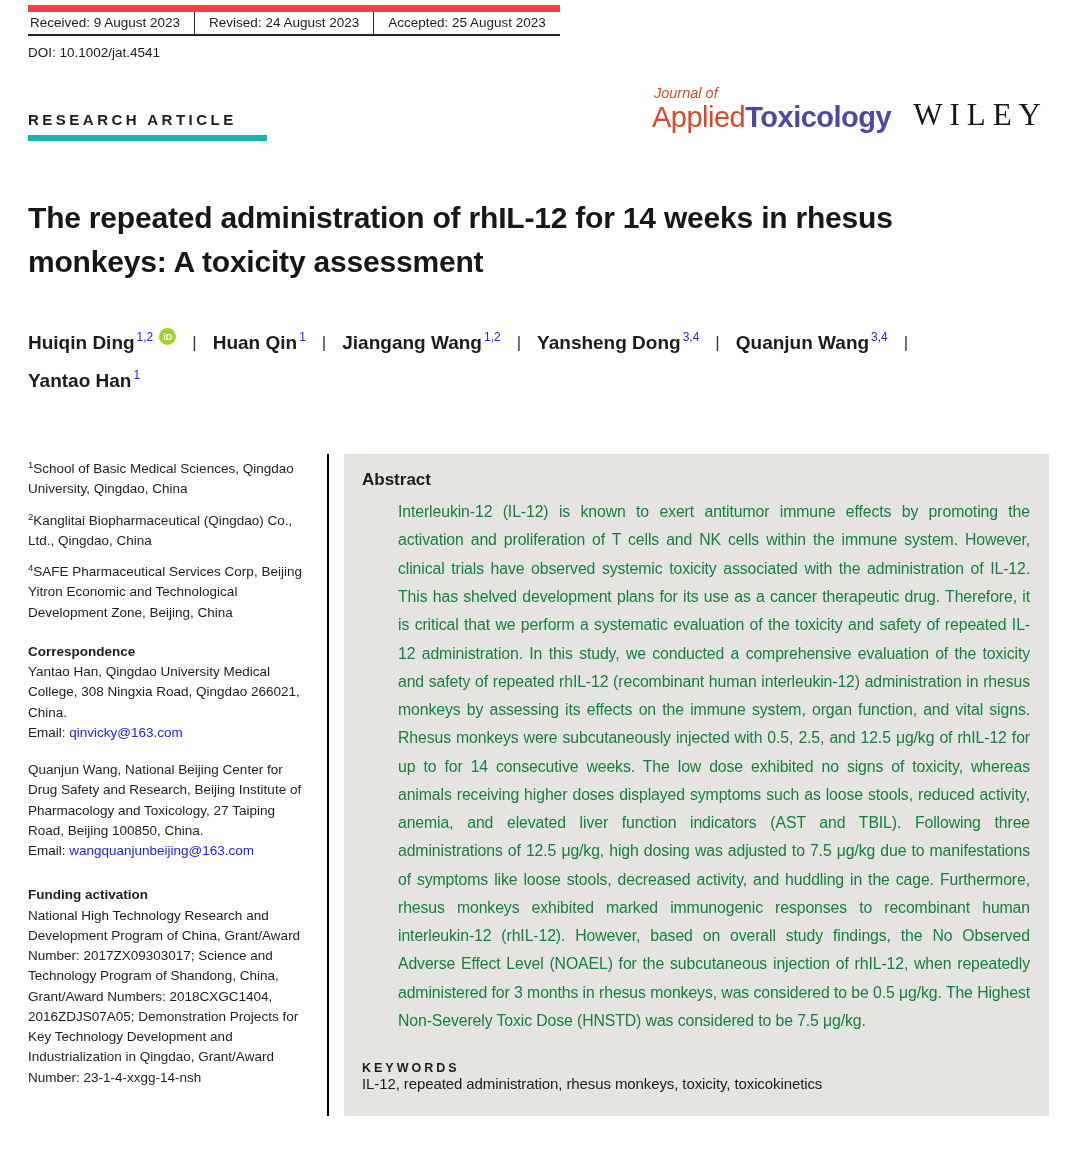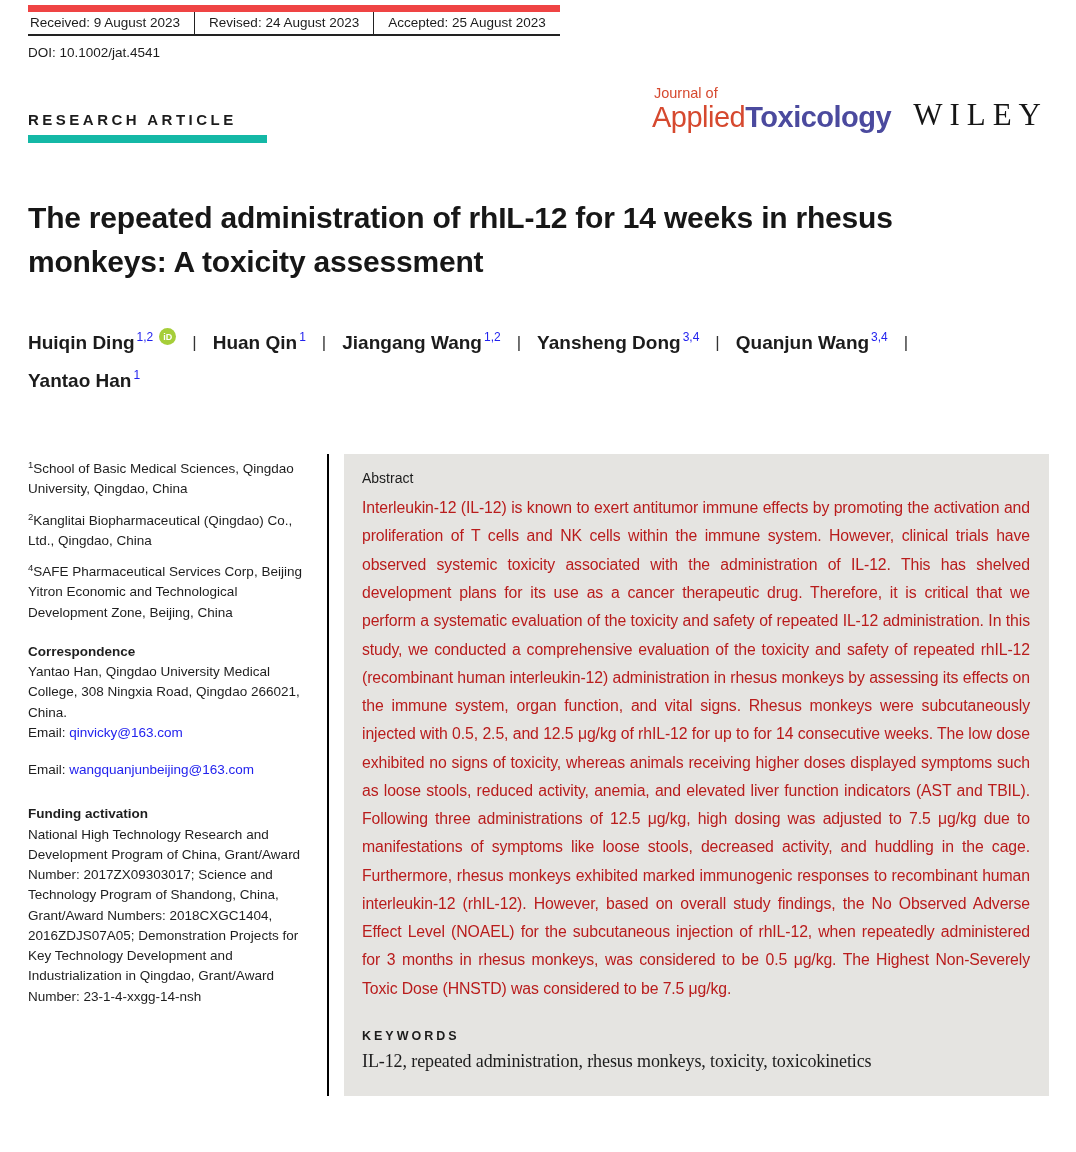--- a/index.html
+++ b/index.html
@@ -37,31 +37,31 @@
   
   .header-row{
     position:relative;
     margin-top:30px;
     height:62px;
   }
   .article-type{
     position:absolute;left:0;top:21px;
     font-size:15px;font-weight:bold;letter-spacing:3.5px;
     padding-bottom:7px;
-    border-bottom:8px solid #14b8a6;
+    border-bottom:6px solid #14b8a6;
     padding-right:30px;
   }
   .journal-logo{
     position:absolute;right:0;top:-4px;
     display:flex;align-items:flex-end;gap:22px;
   }
   .logo-left{display:flex;flex-direction:column;line-height:1;}
   .logo-journal-of{
     font-size:14.5px;color:var(--brand-red);
-    margin-left:2px;margin-bottom:2px;font-weight:500;
+    margin-left:2px;margin-bottom:2px;font-weight:500;font-style:italic;
   }
   .logo-name{font-size:29px;letter-spacing:-0.5px;line-height:1;}
   .logo-applied{color:var(--brand-red);font-weight:400;}
   .logo-toxicology{color:var(--brand-purple);font-weight:bold;}
   .logo-wiley{
     font-family:"Liberation Serif","DejaVu Serif",serif;
     font-size:31px;letter-spacing:7px;color:#161616;
     line-height:1;padding-bottom:2px;
   }
 
@@ -113,31 +113,32 @@
   .correspondence-block.second{margin-top:17px;}
   .email-link{color:var(--link-blue);text-decoration:none;}
   .funding-block{margin-top:24px;}
   .col-divider{background:#000;width:2px;}
 
   
   .abstract-box{
     background:var(--abstract-bg);
     padding:16px 19px 24px 18px;
   }
-  .abstract-heading{font-size:14px;font-weight:normal;margin-bottom:8px;}
+  .abstract-heading{font-size:17px;font-weight:bold;margin-bottom:8px;}
   .abstract-text{
     font-size:15.8px;line-height:1.79;
     text-align:justify;letter-spacing:-0.1px;
-    color:#b91c1c;
+    color:#15803d;
+    margin-left:36px;
   }
   .keywords-heading{
     margin-top:26px;
     font-size:12.5px;font-weight:bold;letter-spacing:3px;
   }
-  .keywords-text{margin-top:8px;font-size:18px;letter-spacing:-0.1px;font-family:Liberation Serif, serif;}
+  .keywords-text{font-size:15px;letter-spacing:-0.1px;}
 </style>
 </head>
 <body>
 
 
 
 
 <div class="dates-row">
   <span class="date-cell">Received: 9 August 2023</span>
   <span class="date-cell">Revised: 24 August 2023</span>
@@ -202,20 +203,21 @@
     <div class="affil-item"><span class="affil-sup">2</span><span>Kanglitai Biopharmaceutical (Qingdao) Co., Ltd., Qingdao, China</span></div>
     <div class="affil-item"><span class="affil-sup">4</span><span>SAFE Pharmaceutical Services Corp, Beijing Yitron Economic and Technological Development Zone, Beijing, China</span></div>
 
     <div class="correspondence-block">
       <div class="side-heading">Correspondence</div>
       <div>Yantao Han, Qingdao University Medical College, 308 Ningxia Road, Qingdao 266021, China.</div>
       <div><span>Email: </span><a href="#" class="email-link">qinvicky@163.com</a></div>
     </div>
 
     <div class="correspondence-block second">
+      <div>Quanjun Wang, National Beijing Center for Drug Safety and Research, Beijing Institute of Pharmacology and Toxicology, 27 Taiping Road, Beijing 100850, China.</div>
       <div><span>Email: </span><a href="#" class="email-link">wangquanjunbeijing@163.com</a></div>
     </div>
 
     <div class="funding-block">
       <div class="side-heading">Funding activation</div>
       <div>National High Technology Research and Development Program of China, Grant/Award Number: 2017ZX09303017; Science and Technology Program of Shandong, China, Grant/Award Numbers: 2018CXGC1404, 2016ZDJS07A05; Demonstration Projects for Key Technology Development and Industrialization in Qingdao, Grant/Award Number: 23-1-4-xxgg-14-nsh</div>
     </div>
   </div>
 
   <div class="col-divider"></div>

